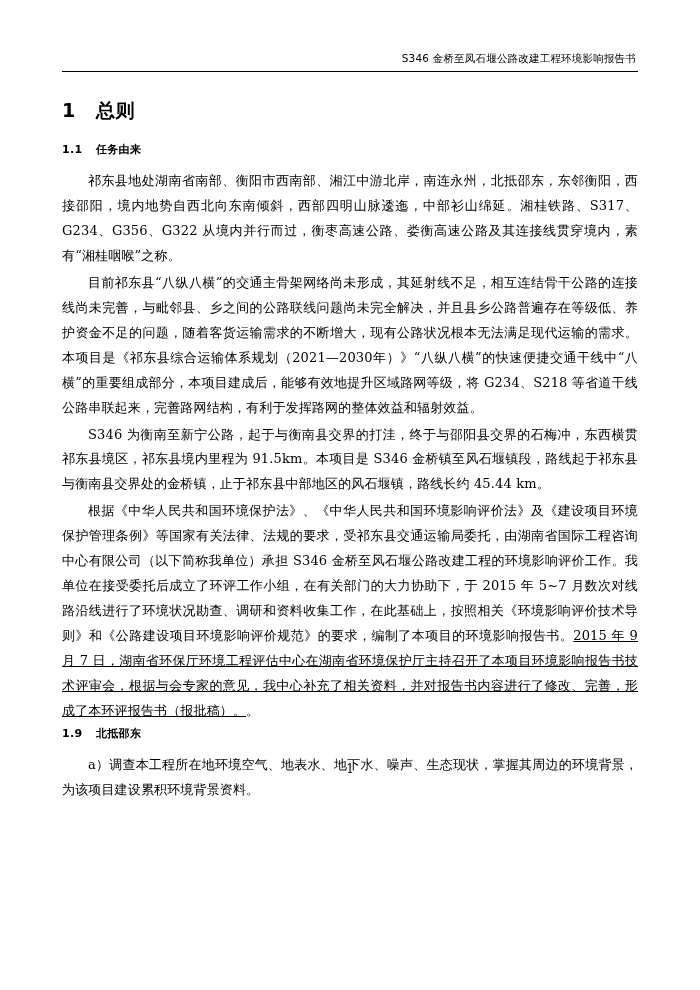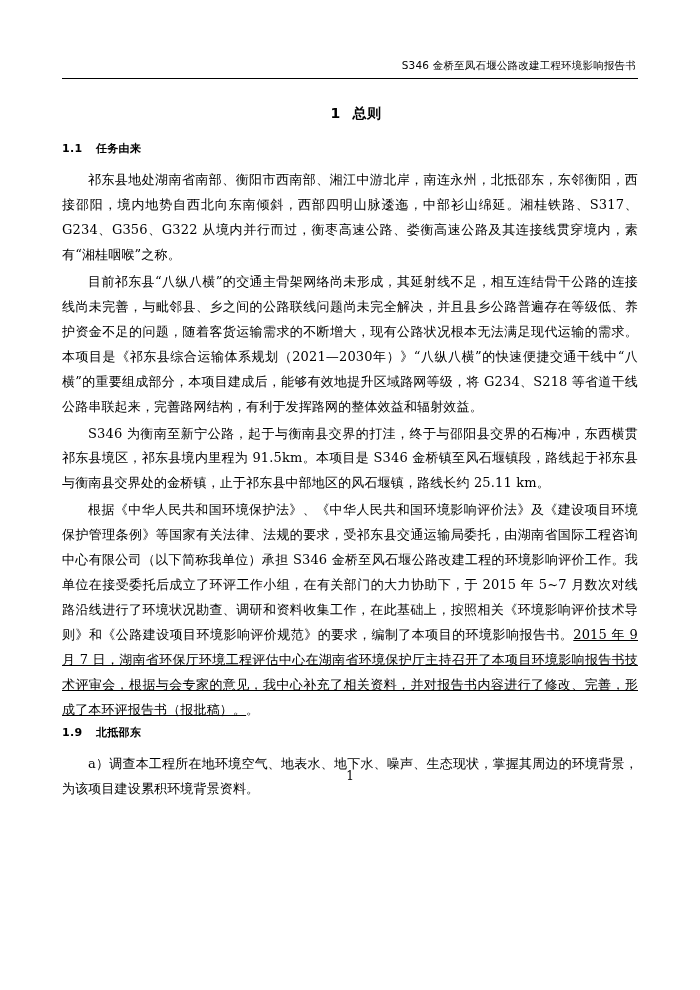--- a/index.html
+++ b/index.html
@@ -12,43 +12,41 @@
     height: 990px;
     font-family: "DejaVu Serif", "Liberation Serif", serif;
     color: #000000;
   }
   .page {
     position: relative;
     width: 700px;
     height: 810px;
     box-sizing: border-box;
     padding: 52px 62px 30px 62px;
-    margin-top: 7px;
   }
   .header {
     text-align: right;
     font-size: 10.5px;
     font-family: "DejaVu Sans", "Liberation Sans", sans-serif;
     color: #000;
     letter-spacing: 0.2px;
     padding-bottom: 5px;
     padding-right: 2px;
   }
   .header-rule {
     border: none;
     border-top: 1px solid #000;
     margin: 0 0 26px 0;
   }
   h1.sec {
-    font-size: 14px;
+    font-size: 19px;
     font-weight: bold;
     font-family: "DejaVu Sans", "Liberation Sans", sans-serif;
     margin: 0 0 18px 0;
     letter-spacing: 0.5px;
-    text-align: center;
   }
   h1.sec .num {
     display: inline-block;
     min-width: 34px;
   }
   h2.sub {
     font-size: 11px;
     font-weight: bold;
     font-family: "DejaVu Sans", "Liberation Sans", sans-serif;
     margin: 0 0 12px 0;
@@ -96,21 +94,21 @@
   <h1 class="sec">
     <span class="num">1</span><span>总则</span>
   </h1>
 
   <h2 class="sub">
     <span class="num">1.1</span><span>任务由来</span>
   </h2>
 
   <p class="body">祁东县地处湖南省南部、衡阳市西南部、湘江中游北岸，南连永州，北抵邵东，东邻衡阳，西接邵阳，境内地势自西北向东南倾斜，西部四明山脉逶迤，中部衫山绵延。湘桂铁路、S317、G234、G356、G322 从境内并行而过，衡枣高速公路、娄衡高速公路及其连接线贯穿境内，素有“湘桂咽喉”之称。</p>
   <p class="body">目前祁东县“八纵八横”的交通主骨架网络尚未形成，其延射线不足，相互连结骨干公路的连接线尚未完善，与毗邻县、乡之间的公路联线问题尚未完全解决，并且县乡公路普遍存在等级低、养护资金不足的问题，随着客货运输需求的不断增大，现有公路状况根本无法满足现代运输的需求。本项目是《祁东县综合运输体系规划（2021—2030年）》“八纵八横”的快速便捷交通干线中“八横”的重要组成部分，本项目建成后，能够有效地提升区域路网等级，将 G234、S218 等省道干线公路串联起来，完善路网结构，有利于发挥路网的整体效益和辐射效益。</p>
-  <p class="body">S346 为衡南至新宁公路，起于与衡南县交界的打洼，终于与邵阳县交界的石梅冲，东西横贯祁东县境区，祁东县境内里程为 91.5km。本项目是 S346 金桥镇至风石堰镇段，路线起于祁东县与衡南县交界处的金桥镇，止于祁东县中部地区的风石堰镇，路线长约 25.11 km。</p>
+  <p class="body">S346 为衡南至新宁公路，起于与衡南县交界的打洼，终于与邵阳县交界的石梅冲，东西横贯祁东县境区，祁东县境内里程为 91.5km。本项目是 S346 金桥镇至风石堰镇段，路线起于祁东县与衡南县交界处的金桥镇，止于祁东县中部地区的风石堰镇，路线长约 45.44 km。</p>
 
   <p class="body"><span>根据《中华人民共和国环境保护法》、《中华人民共和国环境影响评价法》及《建设项目环境保护管理条例》等国家有关法律、法规的要求，受祁东县交通运输局委托，由湖南省国际工程咨询中心有限公司（以下简称我单位）承担 S346 金桥至风石堰公路改建工程的环境影响评价工作。我单位在接受委托后成立了环评工作小组，在有关部门的大力协助下，于 2015 年 5~7 月数次对线路沿线进行了环境状况勘查、调研和资料收集工作，在此基础上，按照相关《环境影响评价技术导则》和《公路建设项目环境影响评价规范》的要求，编制了本项目的环境影响报告书。</span><span class="u">2015 年 9 月 7 日，湖南省环保厅环境工程评估中心在湖南省环境保护厅主持召开了本项目环境影响报告书技术评审会，根据与会专家的意见，我中心补充了相关资料，并对报告书内容进行了修改、完善，形成了本环评报告书（报批稿）。</span><span>。</span></p>
 
   <h2 class="sub subsec-gap">
     <span class="num">1.9</span><span>北抵邵东</span>
   </h2>
 
   <p class="body">a）调查本工程所在地环境空气、地表水、地下水、噪声、生态现状，掌握其周边的环境背景，为该项目建设累积环境背景资料。</p>
 
   <div class="pagenum">1</div>

